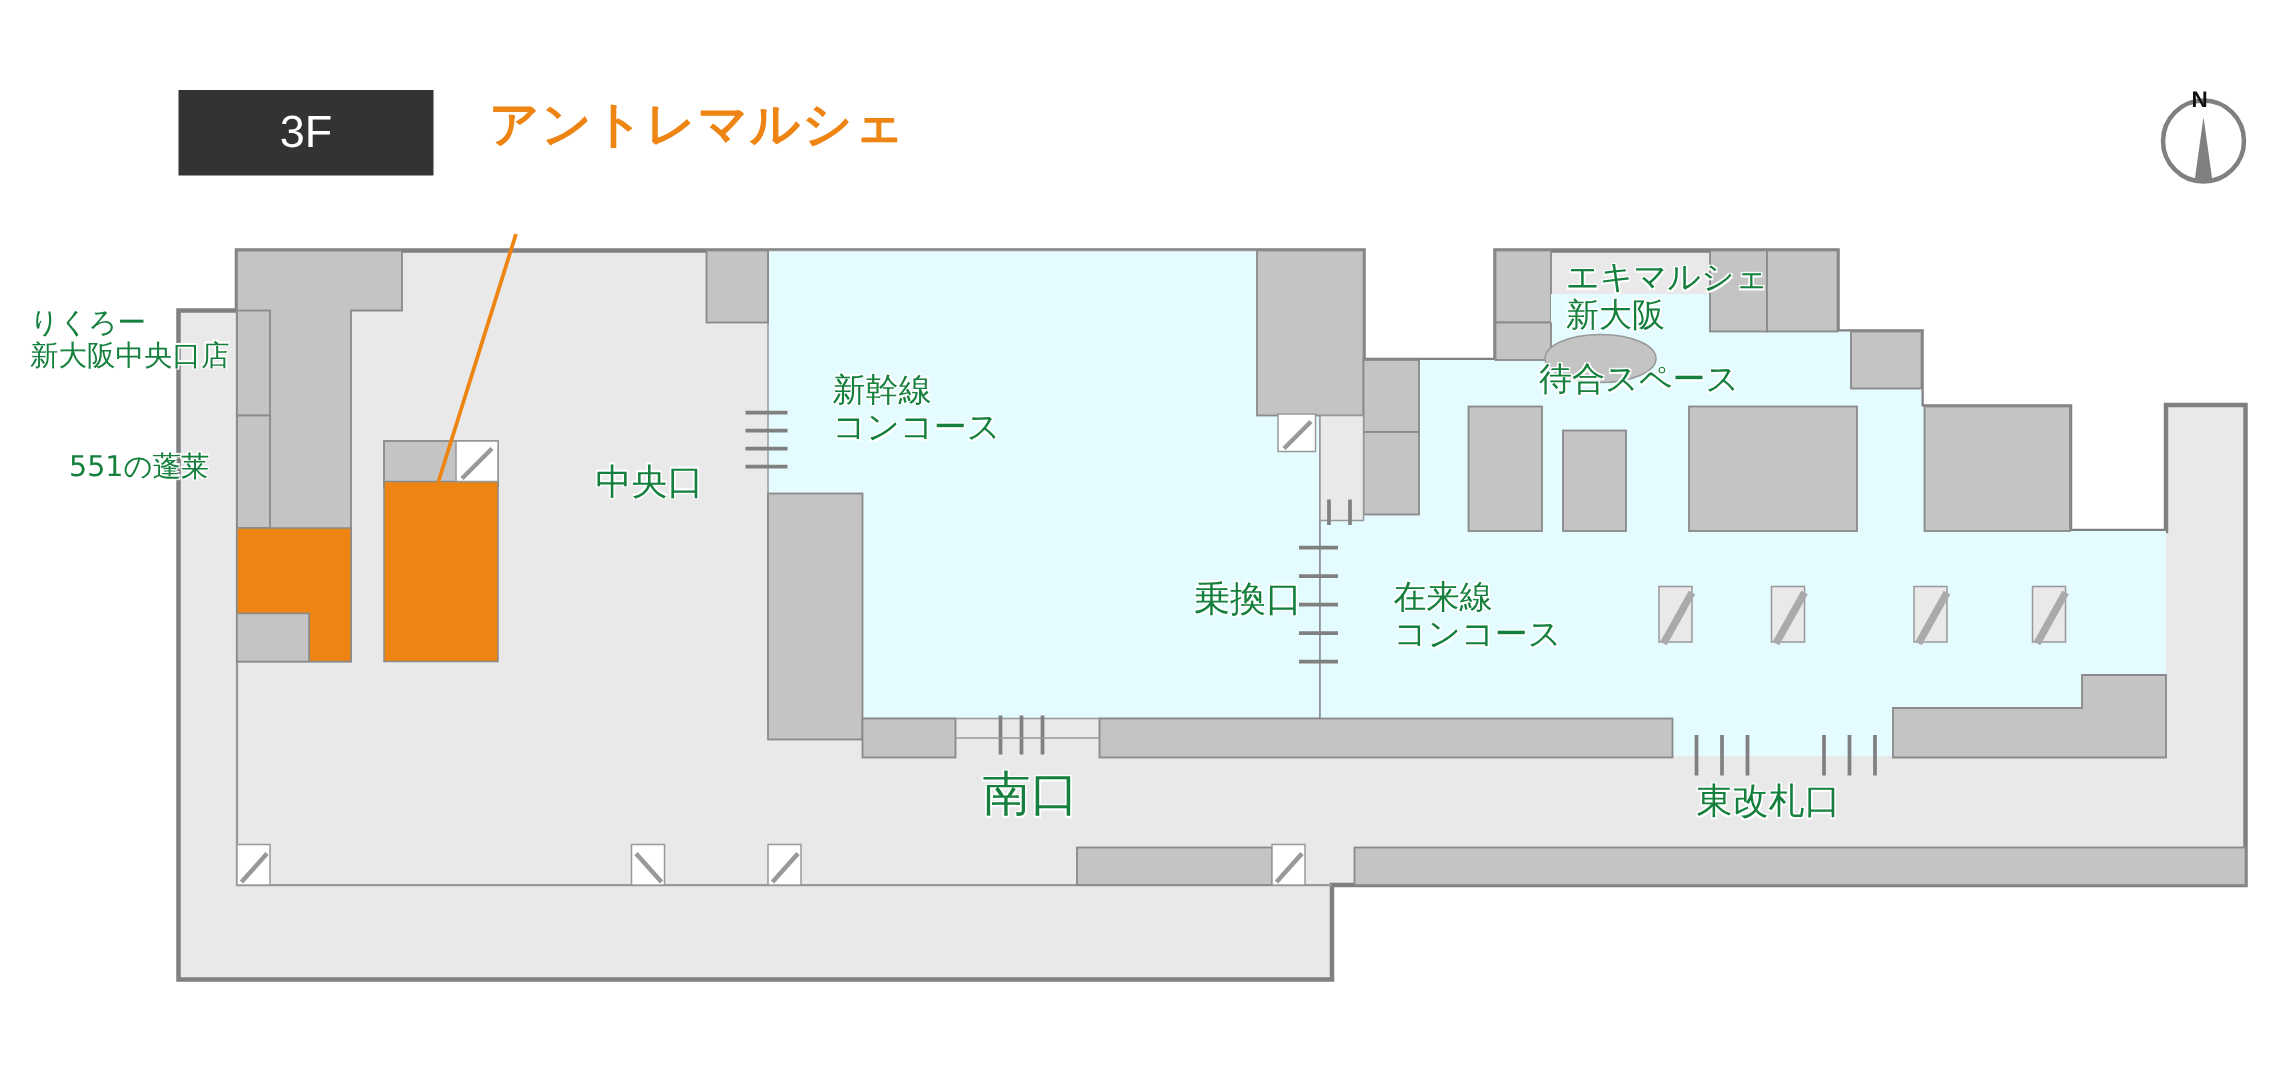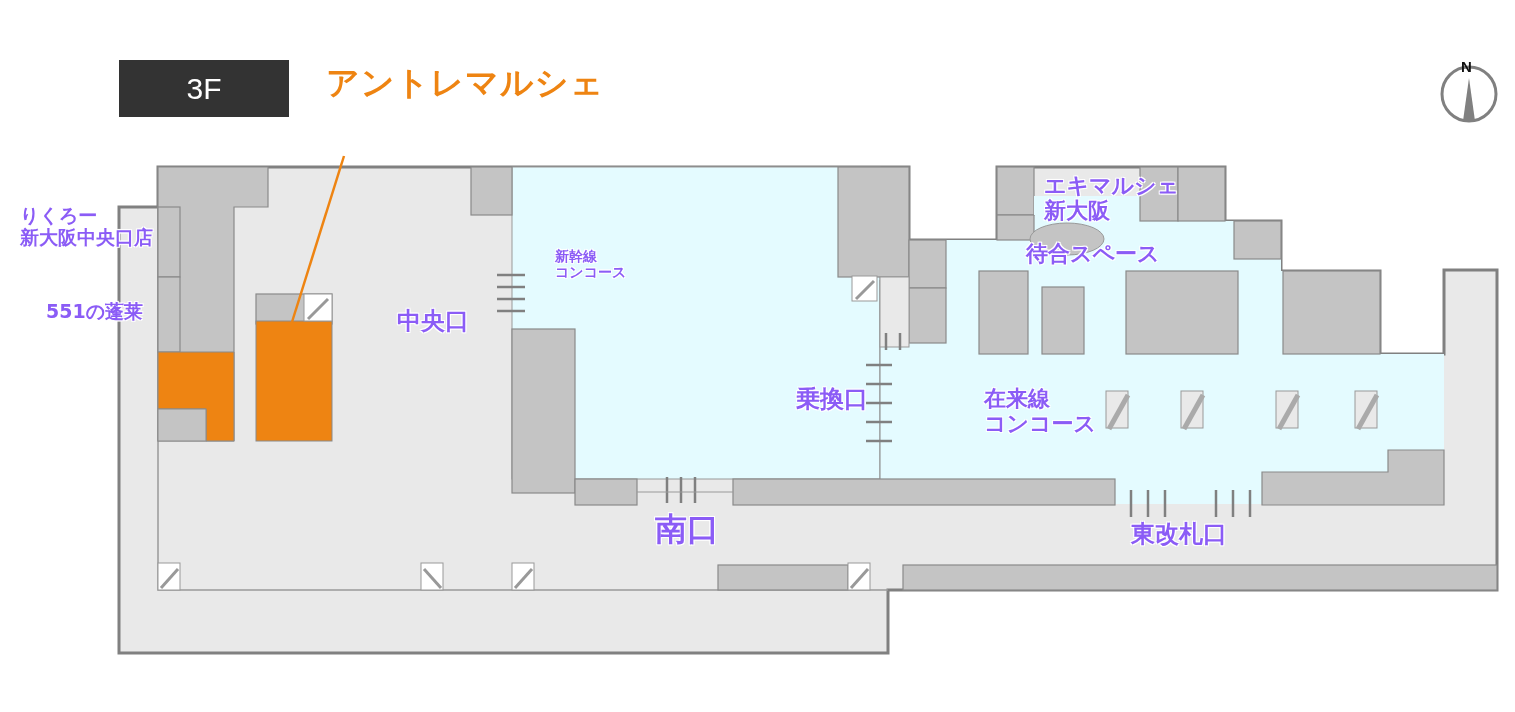--- a/index.html
+++ b/index.html
@@ -1,18 +1,18 @@
 <!DOCTYPE html>
 <html><head>
 <meta charset="utf-8">
 <style>
   html,body{margin:0;padding:0;background:#ffffff;}
   body{width:1515px;height:712px;position:relative;overflow:hidden;font-family:"DejaVu Sans","Liberation Sans",sans-serif;}
   svg#map{position:absolute;left:0;top:0;}
-  .lbl{position:absolute;white-space:nowrap;color:#8b5cf6;font-weight:bold;line-height:1.15;
+  .lbl{position:absolute;white-space:nowrap;color:#15803d;font-weight:normal;line-height:1.15;
        text-shadow:0 0 2px #fff,0 0 2px #fff,1px 1px 0 #fff,-1px -1px 0 #fff,1px -1px 0 #fff,-1px 1px 0 #fff;}
   .floor-badge{position:absolute;left:119px;top:60px;width:170px;height:57px;background:#333333;color:#fff;
        font-size:30px;display:flex;align-items:center;justify-content:center;font-family:"Liberation Sans",sans-serif;}
   .shop-title{position:absolute;left:326px;top:64px;color:#ee8412;font-weight:bold;font-size:33px;line-height:1.15;letter-spacing:1px;}
   .compass-n{position:absolute;left:1461px;top:58px;font-size:15px;font-weight:bold;color:#111;font-family:"Liberation Sans",sans-serif;}
 </style>
 </head>
 <body>
 
 <svg id="map" width="1515" height="712" viewBox="0 0 1515 712">
@@ -158,25 +158,25 @@
   <div>新大阪中央口店</div>
 </div>
 <div class="lbl" style="left:46px;top:301px;font-size:19px;">551の蓬莱</div>
 
 <div class="lbl" style="left:1044px;top:173px;font-size:22px;">
   <div>エキマルシェ</div>
   <div>新大阪</div>
 </div>
 <div class="lbl" style="left:1026px;top:241px;font-size:22px;">待合スペース</div>
 
-<div class="lbl" style="left:555px;top:248px;font-size:14px;">
+<div class="lbl" style="left:555px;top:248px;font-size:22px;">
   <div>新幹線</div>
   <div>コンコース</div>
 </div>
-<div class="lbl" style="left:984px;top:386px;font-size:22px;">
+<div class="lbl" style="left:929px;top:386px;font-size:22px;">
   <div>在来線</div>
   <div>コンコース</div>
 </div>
 
 <div class="lbl" style="left:397px;top:280px;font-size:24px;margin-top:28px;">中央口</div>
 <div class="lbl" style="left:796px;top:386px;font-size:24px;">乗換口</div>
 <div class="lbl" style="left:655px;top:511px;font-size:32px;">南口</div>
 <div class="lbl" style="left:1131px;top:521px;font-size:24px;">東改札口</div>
 
 </body></html>

